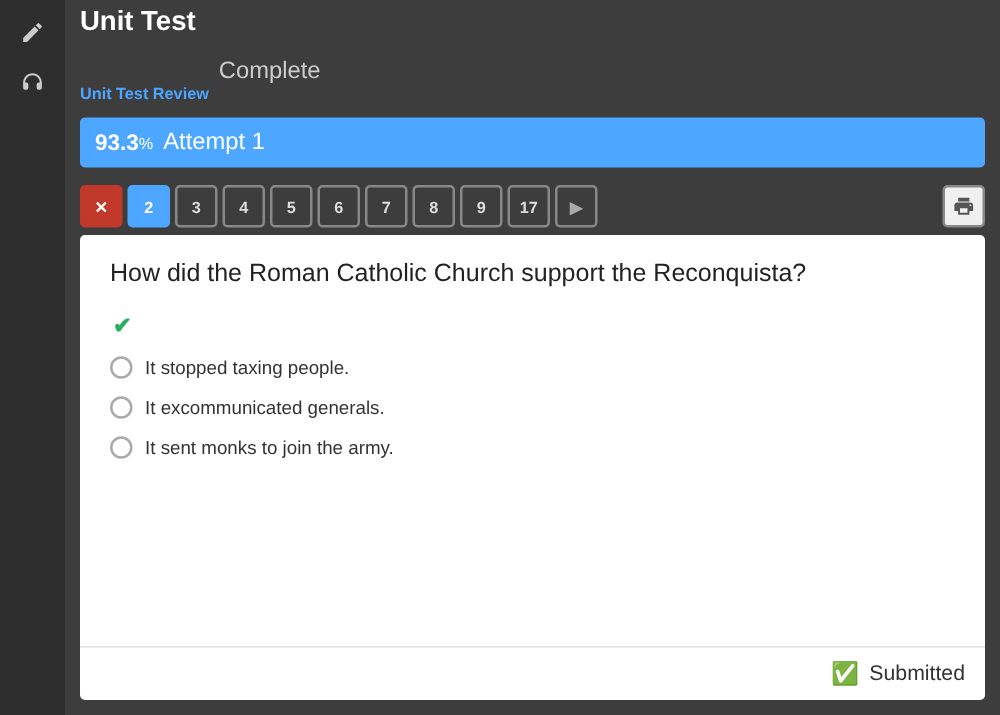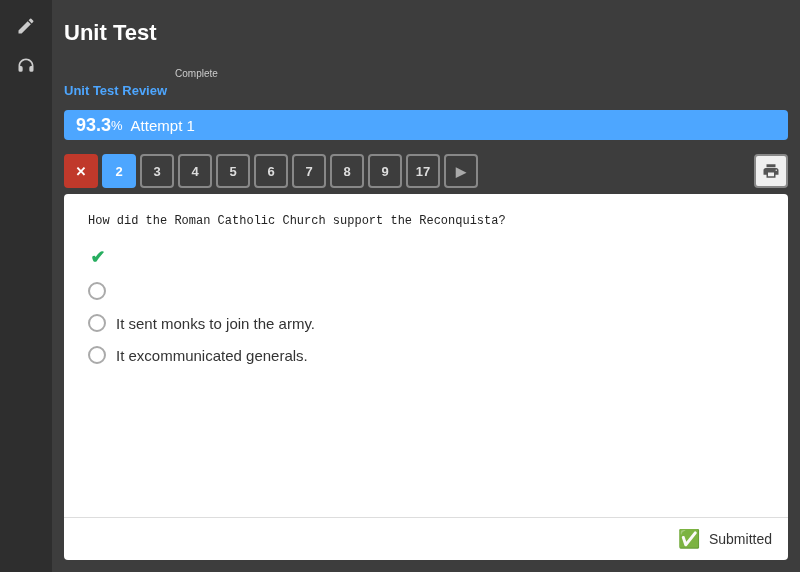--- a/index.html
+++ b/index.html
@@ -44,21 +44,21 @@
     
     .main {
       flex: 1;
       display: flex;
       flex-direction: column;
       background: #3d3d3d;
     }
 
     
     .header {
-      padding: 20px 12px 4px 12px;
+      padding: 4px 12px 4px 12px;
       background: #3d3d3d;
     }
 
     .title {
       color: #ffffff;
       font-size: 22px;
       font-weight: 700;
       margin-bottom: 2px;
     }
 
@@ -72,49 +72,49 @@
       color: #4da6ff;
       font-size: 13px;
       font-weight: 600;
       cursor: pointer;
       text-decoration: none;
       margin-top: 35px;
     }
 
     .breadcrumb-current {
       color: #ccc;
-      font-size: 10px;
+      font-size: 19px;
     }
 
     
     .progress-bar-container {
       margin: 8px 12px;
       background: #4da6ff;
       border-radius: 4px;
-      height: 30px;
+      height: 40px;
       display: flex;
       align-items: center;
       padding: 0 12px;
     }
 
     .progress-score {
       color: #fff;
       font-size: 18px;
       font-weight: 700;
     }
 
     .progress-percent {
       font-size: 13px;
       font-weight: 400;
       color: #fff;
     }
 
     .progress-label {
       color: #fff;
-      font-size: 15px;
+      font-size: 19px;
       margin-left: 8px;
     }
 
     
     .question-nav {
       display: flex;
       align-items: center;
       padding: 6px 12px;
       gap: 4px;
     }
@@ -177,25 +177,24 @@
       flex-direction: column;
       overflow: hidden;
     }
 
     .question-area {
       flex: 1;
       padding: 20px 24px;
     }
 
     .question-text {
-      font-size: 12px;
+      font-size: 20px;
       color: #222;
       margin-bottom: 18px;
       font-weight: 400;
-      font-family: Liberation Mono, monospace;
     }
 
     .answer-option {
       display: flex;
       align-items: center;
       gap: 10px;
       margin-bottom: 14px;
       font-size: 15px;
       color: #333;
     }
@@ -233,21 +232,21 @@
       gap: 8px;
     }
 
     .submitted-icon {
       color: #27ae60;
       font-size: 18px;
     }
 
     .submitted-text {
       color: #333;
-      font-size: 14px;
+      font-size: 17px;
       font-weight: 500;
     }
   </style>
 </head>
 <body>
 
 <div class="sidebar">
   <div class="sidebar-icon">
     <svg viewBox="0 0 24 24" xmlns="http://www.w3.org/2000/svg">
       <path d="M3 17.25V21h3.75L17.81 9.94l-3.75-3.75L3 17.25zM20.71 7.04a1 1 0 0 0 0-1.41l-2.34-2.34a1 1 0 0 0-1.41 0l-1.83 1.83 3.75 3.75 1.83-1.83z"></path>
@@ -300,31 +299,32 @@
 
     <div class="question-area">
       <div class="question-text">How did the Roman Catholic Church support the Reconquista?</div>
 
       <div class="answer-option correct-answer">
         <span class="check-icon">✔</span>
       </div>
 
       <div class="answer-option">
         <div class="radio-circle"></div>
+        <span>It stopped taxing people.</span>
+      </div>
+
+      <div class="answer-option">
+        <div class="radio-circle"></div>
+        <span>It excommunicated generals.</span>
       </div>
 
       <div class="answer-option">
         <div class="radio-circle"></div>
         <span>It sent monks to join the army.</span>
       </div>
-
-      <div class="answer-option">
-        <div class="radio-circle"></div>
-        <span>It excommunicated generals.</span>
-      </div>
     </div>
 
     <div class="content-footer">
       <span class="submitted-icon">✅</span>
       <span class="submitted-text">Submitted</span>
     </div>
   </div>
 
 </div>
 

